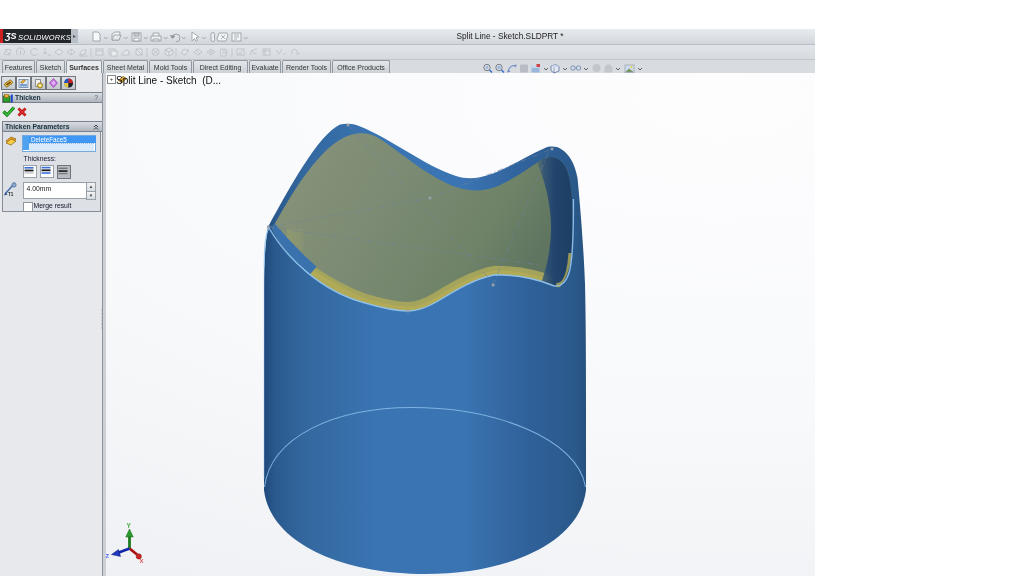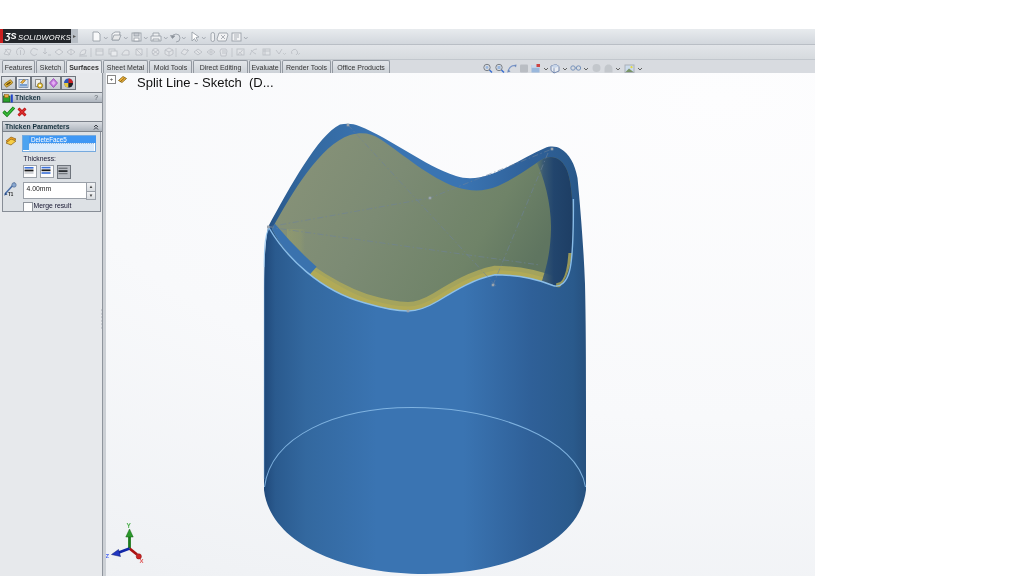--- a/index.html
+++ b/index.html
@@ -22,20 +22,21 @@
 .pmtab.on{background:#eef0f3;}
 </style>
 </head><body>
 <div id="page">
   <div class="abs" id="titlebar"></div>
   <div class="abs" id="logo"></div>
   <div class="abs" id="logored"></div>
   <div class="abs" id="logoslash">ƷS</div>
   <div class="abs" id="logotxt">SOLIDWORKS</div>
   <div class="abs" id="logoarr">►</div>
+  <div class="abs" id="title">Split Line - Sketch.SLDPRT *</div>
   <div class="abs" id="searchbox"></div>
   <div class="abs" id="sicon">&gt;</div>
   <div class="abs" id="stext">Search Commands</div>
   <svg class="abs" style="left:946px;top:3px" width="20" height="10" viewBox="0 0 20 10">
       <circle cx="4.5" cy="4" r="3" fill="none" stroke="#4a7cc8" stroke-width="1.2"></circle>
       <line x1="6.8" y1="6.2" x2="9.5" y2="9" stroke="#4a7cc8" stroke-width="1.4"></line>
       <path d="M13.5,4.5 l2,2.5 2,-2.5" fill="#666"></path>
     </svg>
 
   <svg class="abs" id="ttools" style="left:88px;top:1px" width="170" height="13" viewBox="0 0 170 13">
@@ -369,21 +370,21 @@
        </g>
      </svg>
   </div>
   <div class="abs" id="taskpane" style="left:1010px;top:44px;width:14px;height:512px;background:#edeff1;border-left:1px solid #aeb3b9;"></div>
 
   <div class="abs" style="left:107px;top:46px;width:7px;height:7px;background:#fff;border:1px solid #888;font-size:6px;line-height:6px;text-align:center;color:#333;">+</div>
   <svg class="abs" style="left:117px;top:44.5px" width="11" height="11" viewBox="0 0 11 11">
       <path d="M1.5,6.5 L6,2.5 L9.5,4.5 L5,8.5 Z" fill="#f5b43c" stroke="#7a5c10" stroke-width="0.8"></path>
       <path d="M3,8 L7.5,4" stroke="#8a6814" stroke-width="1"></path>
     </svg>
-  <div class="abs" style="left:137px;top:46px;font-size:13px;color:#111;">Split Line - Sketch&nbsp; (D...</div>
+  <div class="abs" style="left:116px;top:46px;font-size:10px;color:#111;">Split Line - Sketch&nbsp; (D...</div>
 
   <svg class="abs" style="left:480px;top:33px" width="165" height="13" viewBox="0 0 165 13">
     <g>
     <g>
           <circle cx="7" cy="5.5" r="3.2" fill="none" stroke="#7a8088" stroke-width="1"></circle>
           <line x1="9.5" y1="8" x2="12" y2="10.5" stroke="#3a6fd0" stroke-width="1.5"></line>
           <circle cx="7" cy="5.5" r="1.4" fill="#9ab8e0"></circle>
         </g>
     <g transform="translate(12,0)">
           <circle cx="7" cy="5.5" r="3.2" fill="none" stroke="#7a8088" stroke-width="1"></circle>

